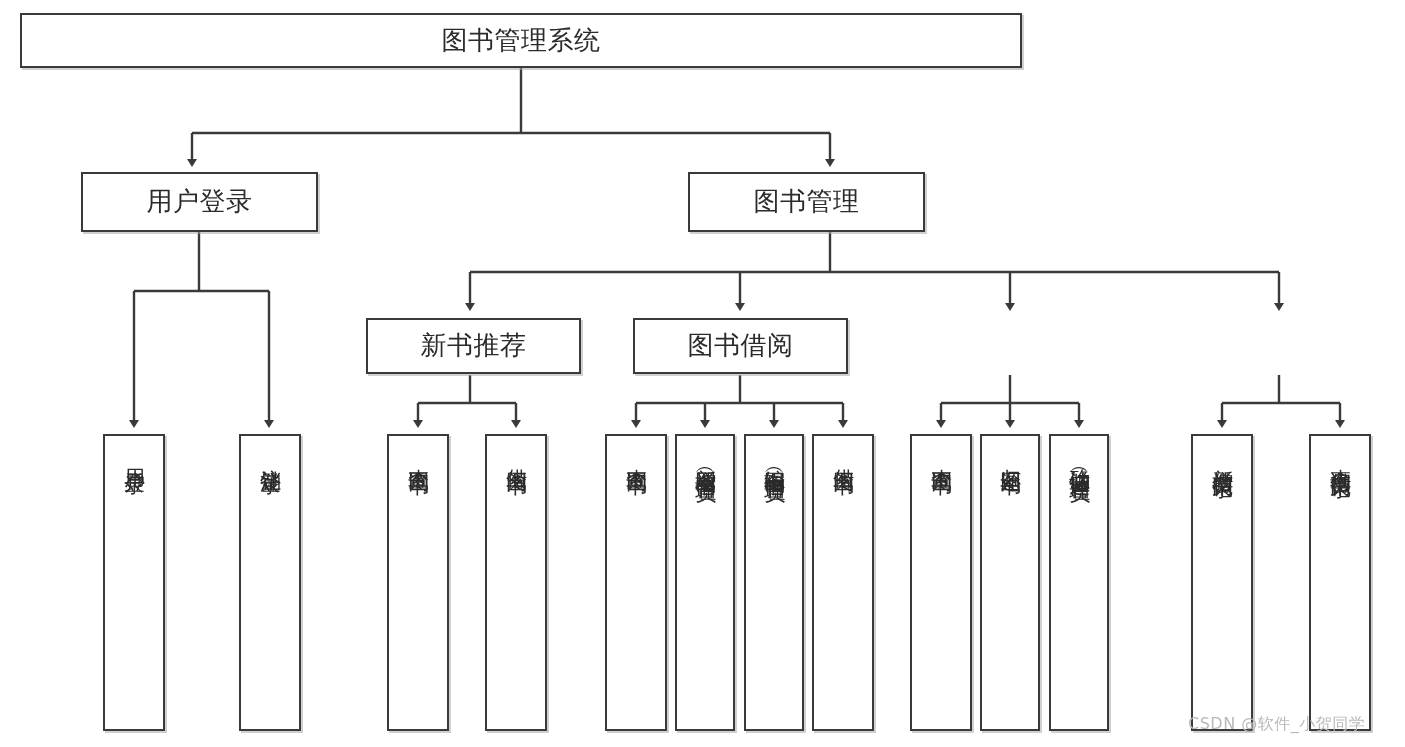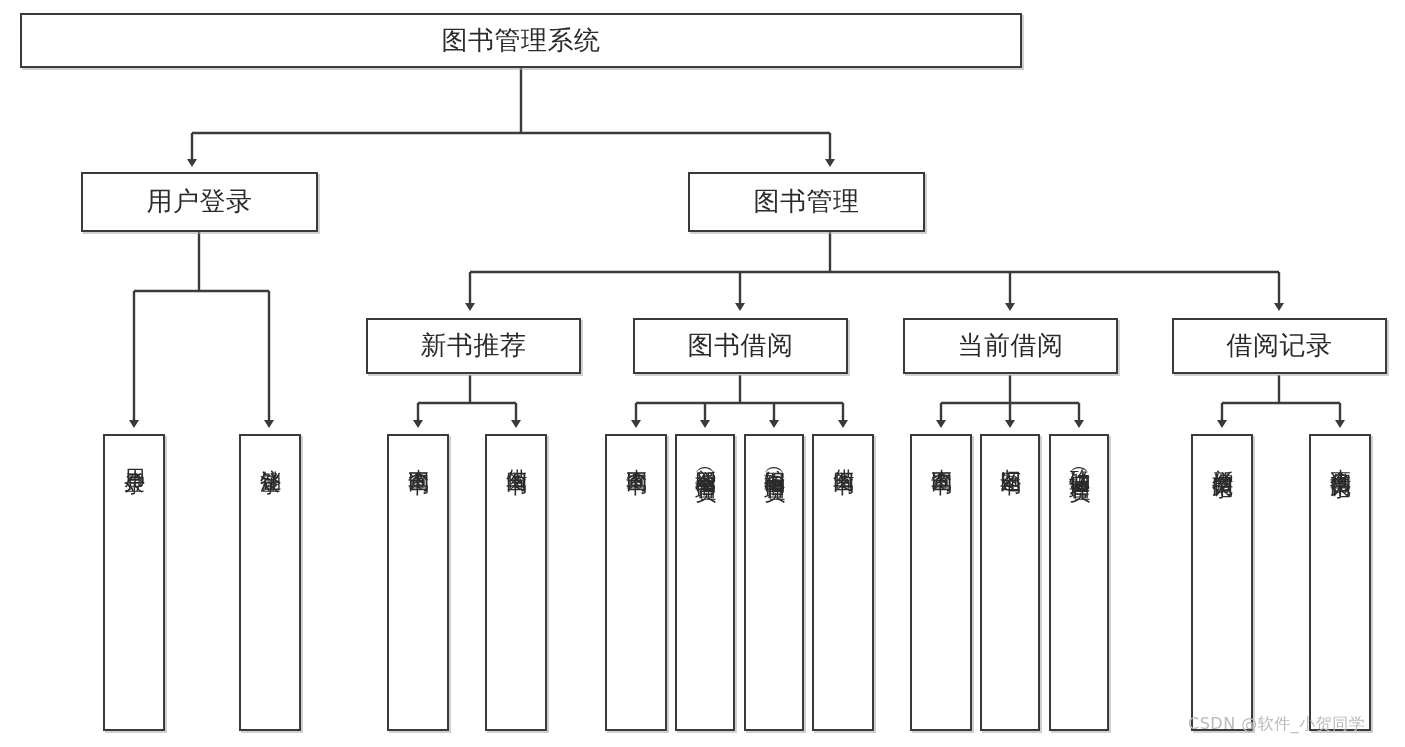--- a/index.html
+++ b/index.html
@@ -130,26 +130,20 @@
   <div class="node h" style="left:688px; top:172px; width:237px; height:60px;">
     <span class="lbl">图书管理</span>
   </div>
 
   <div class="node h" style="left:366px; top:318px; width:215px; height:56px;">
     <span class="lbl">新书推荐</span>
   </div>
   <div class="node h" style="left:633px; top:318px; width:215px; height:56px;">
     <span class="lbl">图书借阅</span>
   </div>
-  <div class="node h" style="left:903px; top:318px; width:215px; height:56px;">
-    <span class="lbl">当前借阅</span>
-  </div>
-  <div class="node h" style="left:1172px; top:318px; width:215px; height:56px;">
-    <span class="lbl">借阅记录</span>
-  </div>
 
   <div class="node v" style="left:103px; top:434px; width:62px; height:297px;">
     <span class="lbl">用户登录</span>
   </div>
   <div class="node v" style="left:239px; top:434px; width:62px; height:297px;">
     <span class="lbl">注销登录</span>
   </div>
 
   <div class="node v" style="left:387px; top:434px; width:62px; height:297px;">
     <span class="lbl">查询图书</span>

